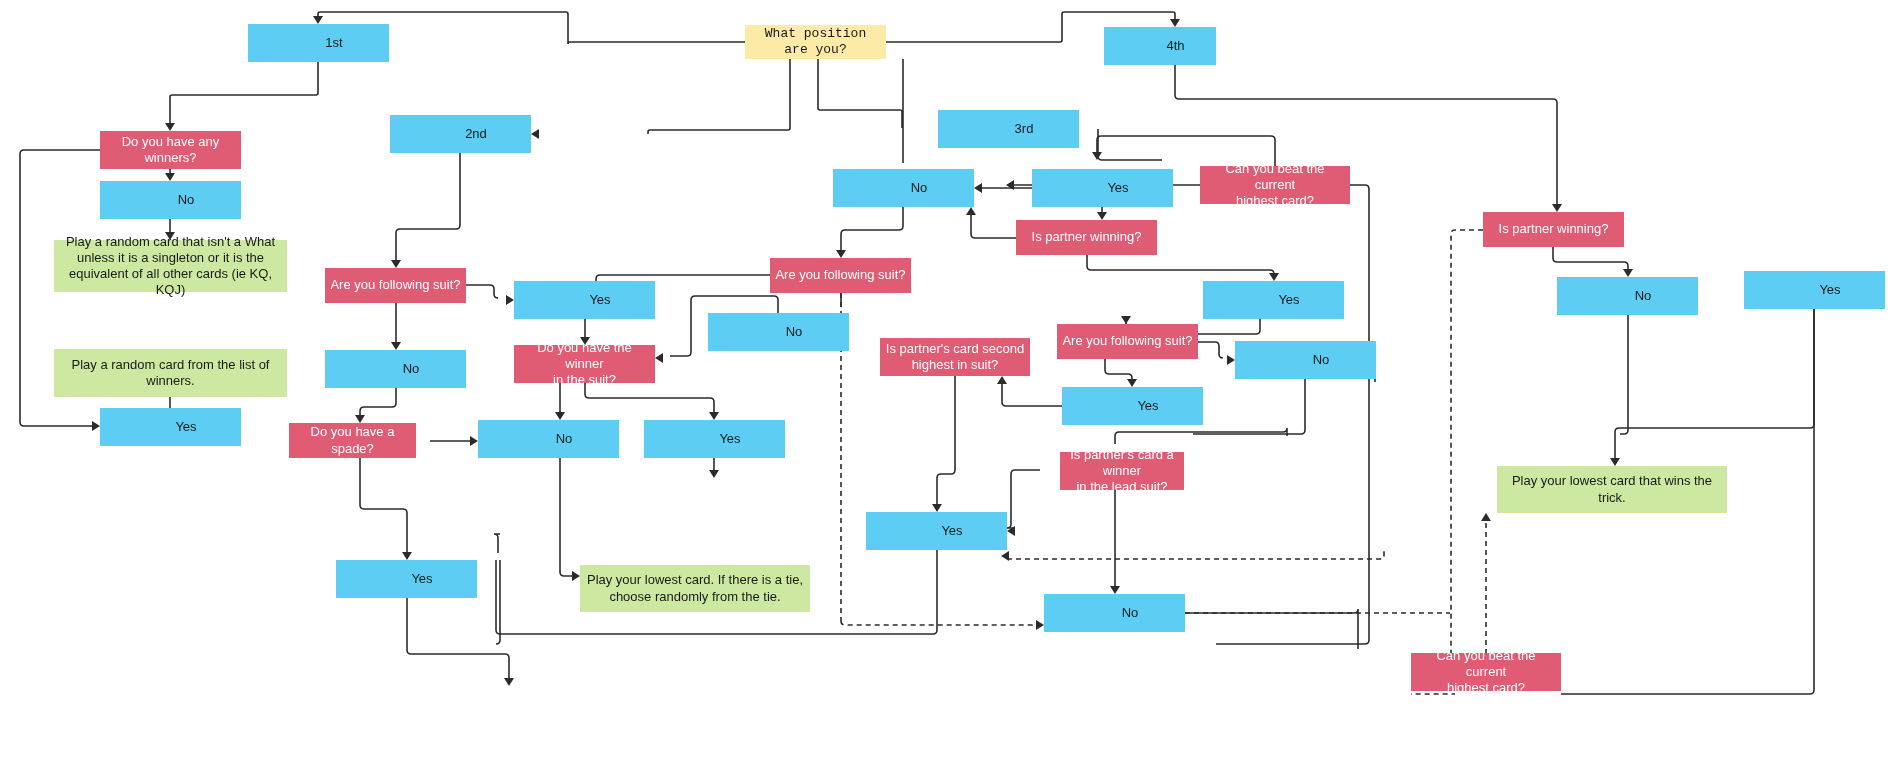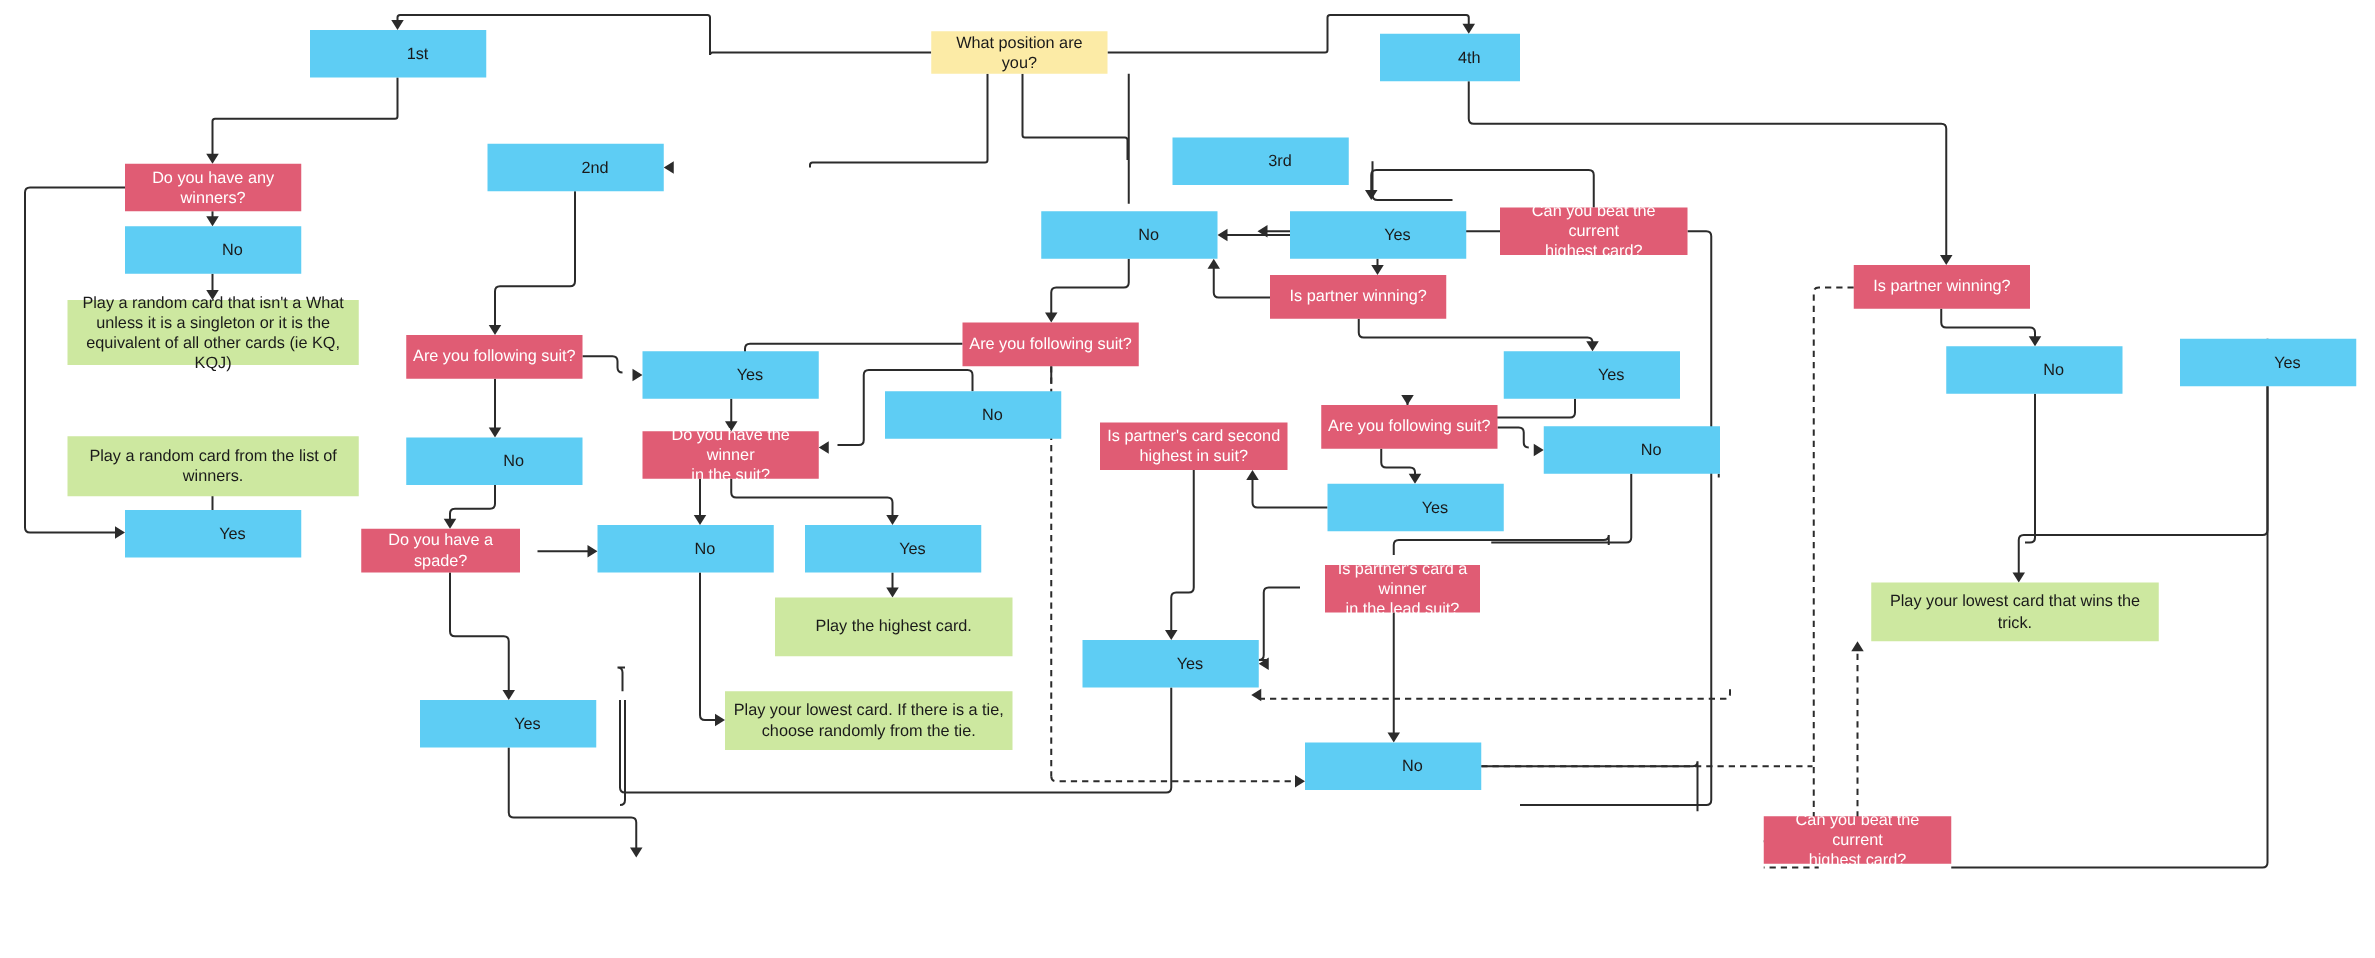--- a/index.html
+++ b/index.html
@@ -167,42 +167,41 @@
       <path d="M 1486 672 L 1486 519" class="edge-line dashed"></path>
       <path d="M 1481 521 L 1486 513 L 1491 521 Z" fill="#2b2b2b"></path>
       <path d="M 1448 673 L 1411 673" class="edge-line"></path>
       <path d="M 841 293 L 841 621 L 841 621" class="edge-line dashed"></path>
       <path d="M 841 621 Q 841 625 845 625 L 1038 625" class="edge-line dashed"></path>
       <path d="M 1036 620 L 1044 625 L 1036 630 Z" fill="#2b2b2b"></path>
       <path d="M 1185 613 L 1450 613" class="edge-line dashed"></path>
       <path d="M 1007 559 L 1200 559 L 1380 559 Q 1384 559 1384 555 L 1384 548" class="edge-line dashed"></path>
       <path d="M 1009 551 L 1001 556 L 1009 561 Z" fill="#2b2b2b"></path>
     </svg>
-<div class="node yellow" style="left: 745px; top: 25px; width: 141px; height: 34px;"><span>What position are you?</span></div>
+<div class="node yellow" style="left: 745px; top: 25px; width: 141px; height: 34px; font-family: Liberation Mono, monospace;"><span>What position are you?</span></div>
     <div class="node blue" style="left: 248px; top: 24px; width: 141px; height: 38px;"><span>1st</span></div>
     <div class="node blue" style="left: 390px; top: 115px; width: 141px; height: 38px;"><span>2nd</span></div>
     <div class="node blue" style="left: 938px; top: 110px; width: 141px; height: 38px;"><span>3rd</span></div>
     <div class="node blue" style="left: 1104px; top: 27px; width: 112px; height: 38px;"><span>4th</span></div>
     <div class="node red" style="left: 100px; top: 131px; width: 141px; height: 38px;"><span>Do you have any
 winners?</span></div>
     <div class="node blue" style="left: 100px; top: 181px; width: 141px; height: 38px;"><span>No</span></div>
     <div class="node green" style="left: 54px; top: 240px; width: 233px; height: 52px;"><span>Play a random card that isn't a What unless it is a singleton or it is the equivalent of all other cards (ie KQ, KQJ)</span></div>
     <div class="node green" style="left: 54px; top: 313px; width: 233px; height: 48px; margin-top: 36px;"><span>Play a random card from the list of winners.</span></div>
     <div class="node blue" style="left: 100px; top: 408px; width: 141px; height: 38px;"><span>Yes</span></div>
     <div class="node red" style="left: 325px; top: 268px; width: 141px; height: 35px;"><span>Are you following suit?</span></div>
     <div class="node blue" style="left: 514px; top: 281px; width: 141px; height: 38px;"><span>Yes</span></div>
     <div class="node blue" style="left: 325px; top: 350px; width: 141px; height: 38px;"><span>No</span></div>
     <div class="node red" style="left: 514px; top: 345px; width: 141px; height: 38px;"><span>Do you have the winner
 in the suit?</span></div>
     <div class="node red" style="left: 289px; top: 423px; width: 127px; height: 35px; justify-content: flex-end;"><span>Do you have a spade?</span></div>
     <div class="node blue" style="left: 478px; top: 420px; width: 141px; height: 38px;"><span>No</span></div>
     <div class="node blue" style="left: 644px; top: 420px; width: 141px; height: 38px;"><span>Yes</span></div>
-    <div class="node green" style="left: 620px; top: 478px; width: 190px; height: 47px;"><span>Play the highest card.</span></div>
     <div class="node blue" style="left: 336px; top: 560px; width: 141px; height: 38px;"><span>Yes</span></div>
-    <div class="node green" style="left: 580px; top: 553px; width: 230px; height: 47px;"><span>Play your lowest card. If there is a tie, choose randomly from the tie.</span></div>
+    <div class="node green" style="left: 580px; top: 565px; width: 230px; height: 47px;"><span>Play your lowest card. If there is a tie, choose randomly from the tie.</span></div>
     <div class="node blue" style="left: 833px; top: 169px; width: 141px; height: 38px;"><span>No</span></div>
     <div class="node red" style="left: 770px; top: 258px; width: 141px; height: 35px;"><span>Are you following suit?</span></div>
     <div class="node blue" style="left: 708px; top: 313px; width: 141px; height: 38px;"><span>No</span></div>
     <div class="node blue" style="left: 1032px; top: 169px; width: 141px; height: 38px;"><span>Yes</span></div>
     <div class="node red" style="left: 1016px; top: 220px; width: 141px; height: 35px;"><span>Is partner winning?</span></div>
     <div class="node blue" style="left: 1203px; top: 281px; width: 141px; height: 38px;"><span>Yes</span></div>
     <div class="node red" style="left: 1057px; top: 324px; width: 141px; height: 35px;"><span>Are you following suit?</span></div>
     <div class="node blue" style="left: 1235px; top: 341px; width: 141px; height: 38px;"><span>No</span></div>
     <div class="node blue" style="left: 1062px; top: 387px; width: 141px; height: 38px;"><span>Yes</span></div>
     <div class="node red" style="left: 880px; top: 338px; width: 150px; height: 38px;"><span>Is partner's card second

